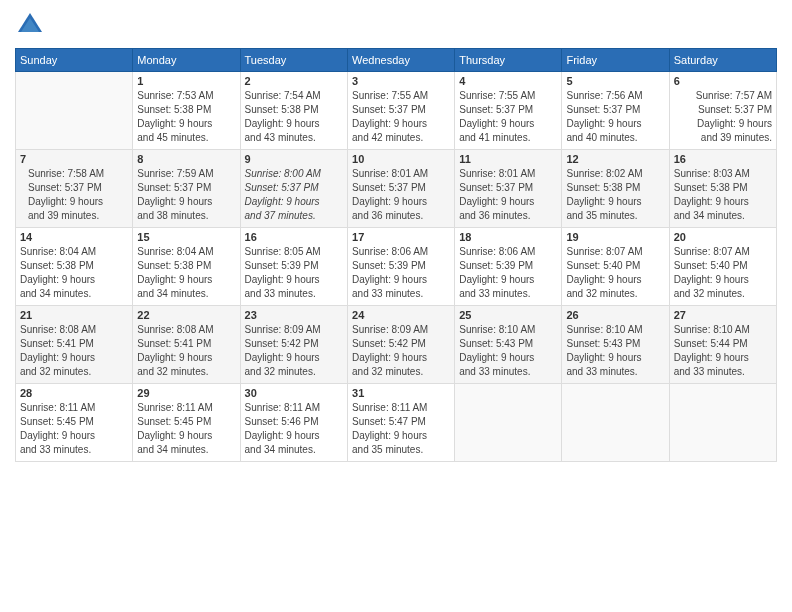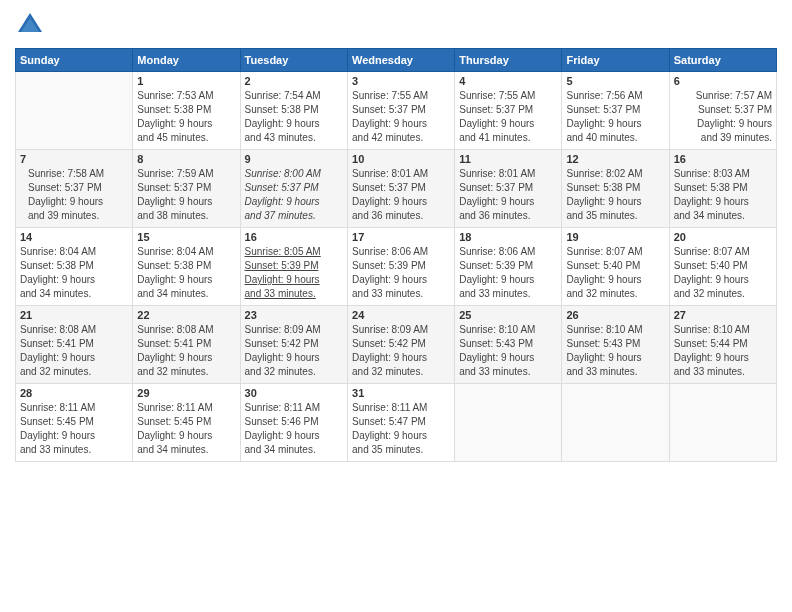--- a/index.html
+++ b/index.html
@@ -64,21 +64,21 @@
       font-size: 10px;
     }
     thead tr {
       background: #2a6db5;
       color: #fff;
     }
     thead th {
       padding: 5px 4px;
       text-align: left;
       font-size: 11px;
-      font-weight: bold;
+      font-weight: normal;
       border: 1px solid #1a5a9a;
     }
     tbody tr {
       border-bottom: 1px solid #ccc;
     }
     tbody td {
       padding: 3px 4px;
       vertical-align: top;
       border: 1px solid #ddd;
       height: 78px;
@@ -245,21 +245,21 @@
           </td>
           <td>
             <span class="day-num">15</span>
             <div class="day-info" style="white-space: pre-line;">Sunrise: 8:04 AM
 Sunset: 5:38 PM
 Daylight: 9 hours
 and 34 minutes.</div>
           </td>
           <td>
             <span class="day-num">16</span>
-            <div class="day-info" style="white-space: pre-line; text-decoration: underline;">Sunrise: 8:05 AM
+            <div class="day-info" style="white-space: pre-line;">Sunrise: 8:05 AM
 Sunset: 5:39 PM
 Daylight: 9 hours
 and 33 minutes.</div>
           </td>
           <td>
             <span class="day-num">17</span>
             <div class="day-info" style="white-space: pre-line;">Sunrise: 8:06 AM
 Sunset: 5:39 PM
 Daylight: 9 hours
 and 33 minutes.</div>

